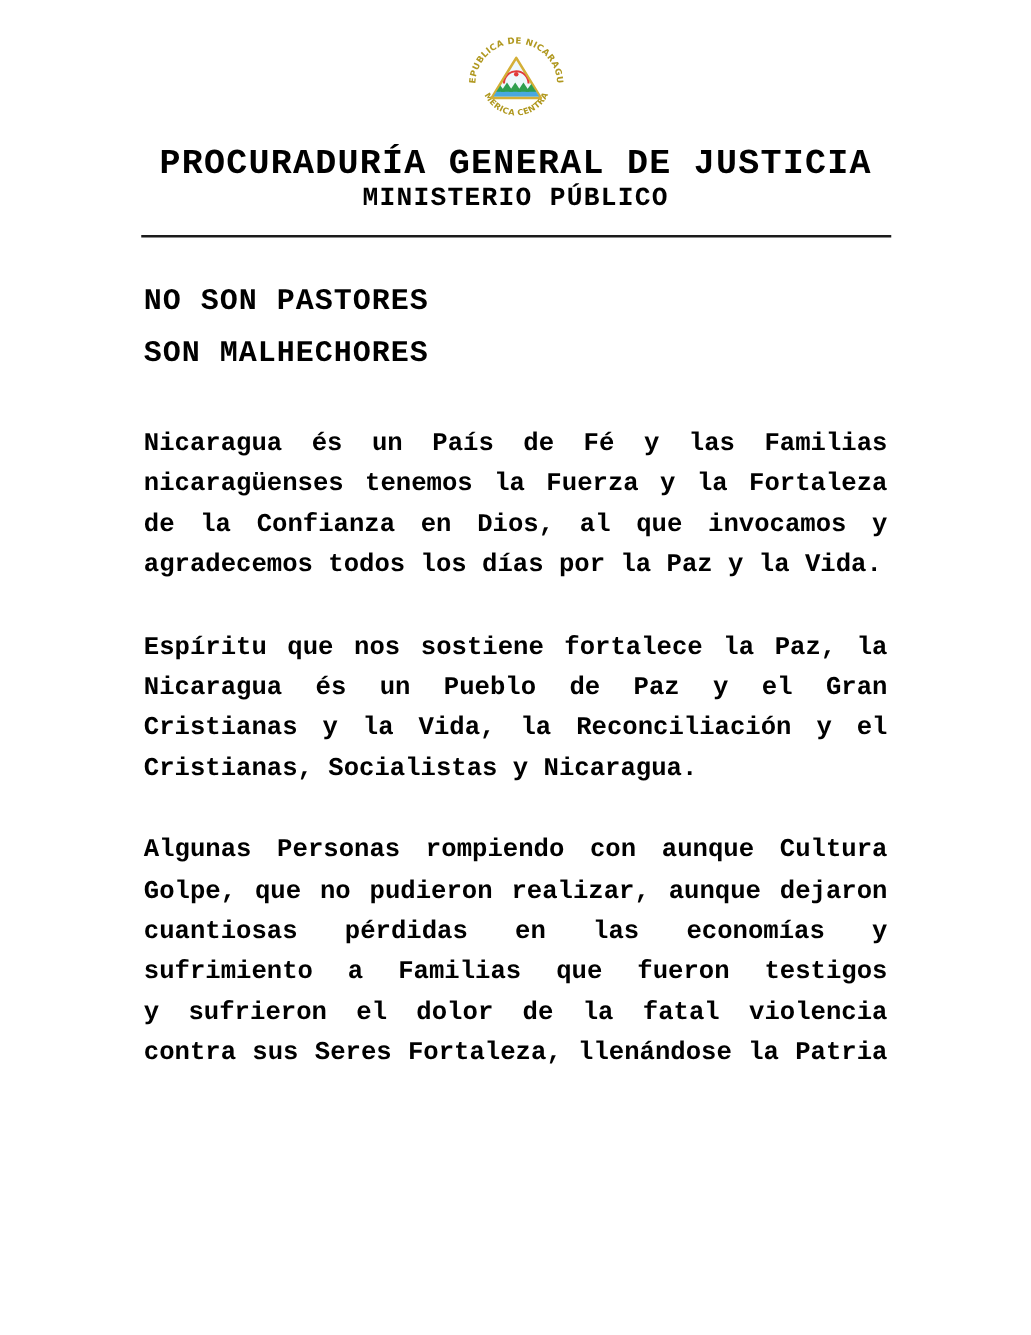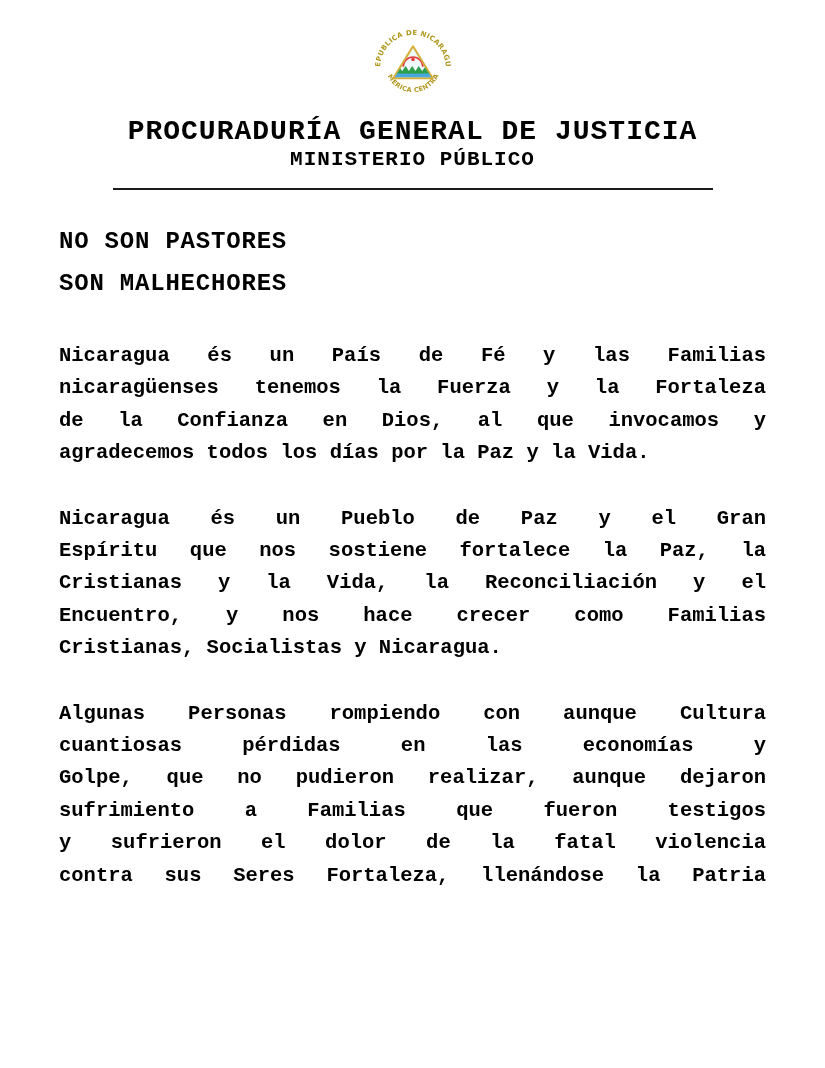--- a/index.html
+++ b/index.html
@@ -36,21 +36,21 @@
   .subtitle {
     font-size: 21px;
     letter-spacing: 1px;
     line-height: 26px;
   }
   .rule {
     margin: 15px 112px 0 113px;
     border-top: 2px solid #1b1b1b;
   }
   .doc-body {
-    padding: 0 59px;
+    padding: 0 115px;
   }
   .headings { margin-top: 31px; }
   .hline {
     font-size: 24px;
     letter-spacing: 0.8px;
     line-height: 42px;
     text-align: left;
   }
   .para {
     margin-top: 33px;
@@ -123,31 +123,30 @@
     </div>
 
     <div class="para">
         <div class="line">Nicaragua és un País de Fé y las Familias</div>
         <div class="line">nicaragüenses tenemos la Fuerza y la Fortaleza</div>
         <div class="line">de la Confianza en Dios, al que invocamos y</div>
         <div class="line">agradecemos todos los días por la Paz y la Vida.</div>
       </div>
 
     <div class="para">
+        <div class="line">Espíritu que nos sostiene fortalece la Paz, la</div>
         <div class="line">Nicaragua és un Pueblo de Paz y el Gran</div>
-        <div class="line">Espíritu que nos sostiene fortalece la Paz, la</div>
         <div class="line">Cristianas y la Vida, la Reconciliación y el</div>
-        <div class="line">Encuentro, y nos hace crecer como Familias</div>
         <div class="line">Cristianas, Socialistas y Nicaragua.</div>
       </div>
 
     <div class="para cut">
         <div class="line">Algunas Personas rompiendo con aunque Cultura</div>
+        <div class="line">Golpe, que no pudieron realizar, aunque dejaron</div>
         <div class="line">cuantiosas pérdidas en las economías y</div>
-        <div class="line">Golpe, que no pudieron realizar, aunque dejaron</div>
         <div class="line">sufrimiento a Familias que fueron testigos</div>
         <div class="line">y sufrieron el dolor de la fatal violencia</div>
         <div class="line">contra sus Seres Fortaleza, llenándose la Patria</div>
       </div>
 
   </main>
 
 </div>
 
 </body></html>

